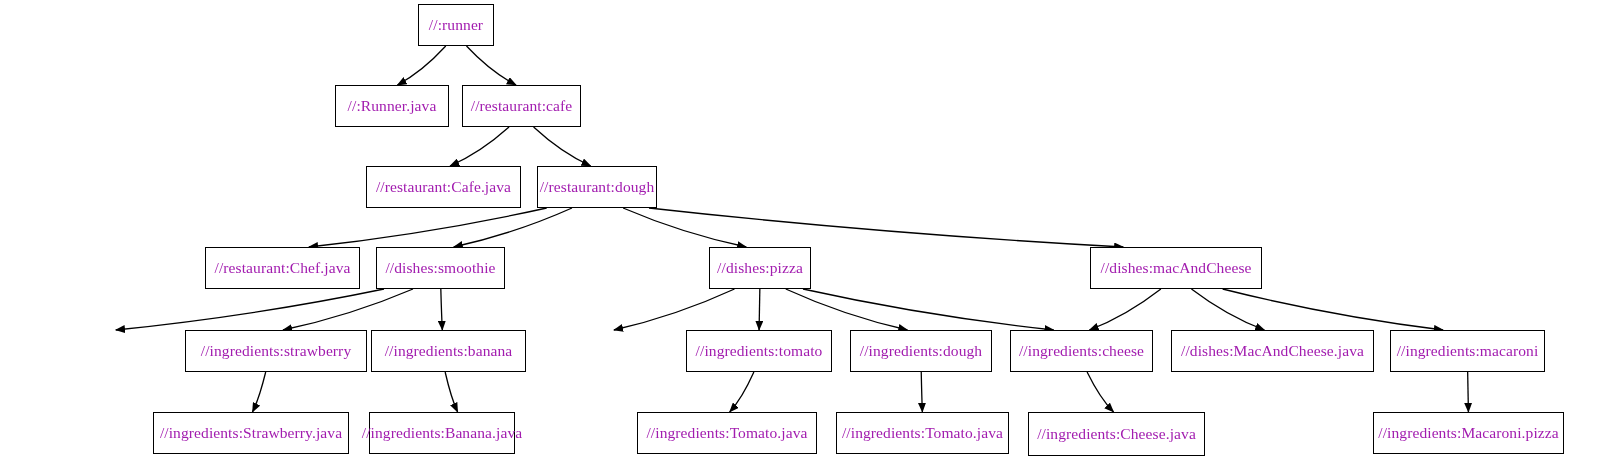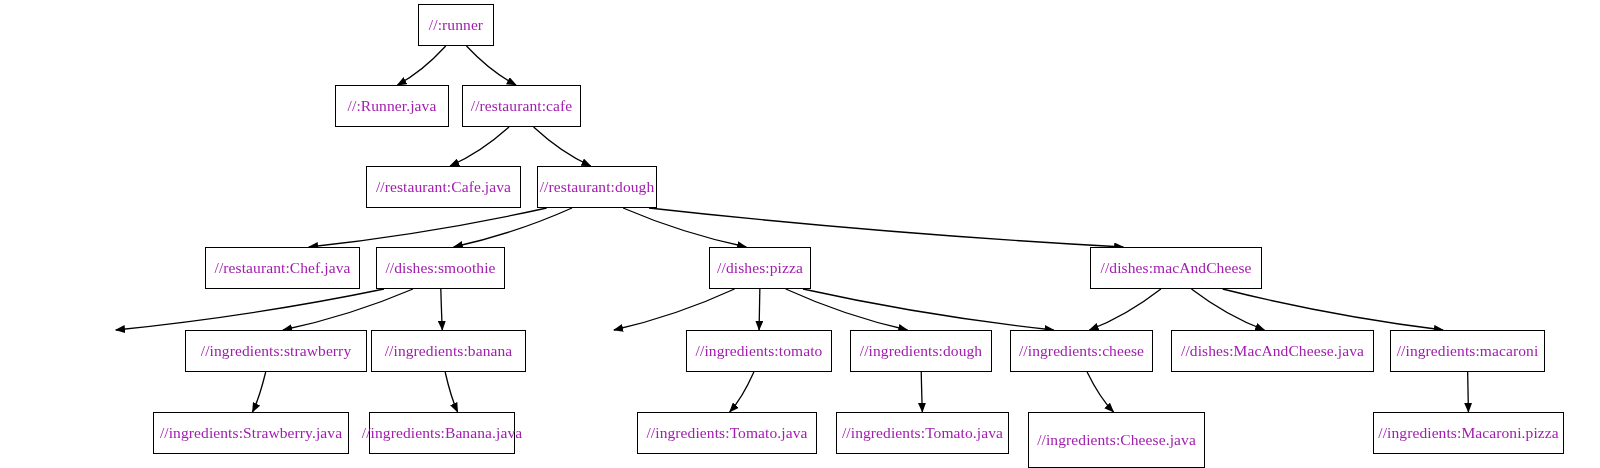--- a/index.html
+++ b/index.html
@@ -138,20 +138,20 @@
       </div>
       <div class="graph-node" style="left: 369px; top: 412px; width: 146px; height: 42px; border-color: rgb(0, 0, 0); background: rgb(255, 255, 255);">
         <span class="node-label">//ingredients:Banana.java</span>
       </div>
       <div class="graph-node" style="left: 637px; top: 412px; width: 180px; height: 42px; border-color: rgb(0, 0, 0); background: rgb(255, 255, 255);">
         <span class="node-label">//ingredients:Tomato.java</span>
       </div>
       <div class="graph-node" style="left: 836px; top: 412px; width: 173px; height: 42px; border-color: rgb(0, 0, 0); background: rgb(255, 255, 255);">
         <span class="node-label">//ingredients:Tomato.java</span>
       </div>
-      <div class="graph-node" style="left: 1028px; top: 412px; width: 177px; height: 56px; border-color: rgb(0, 0, 0); background: rgb(255, 255, 255);">
+      <div class="graph-node" style="left: 1028px; top: 412px; width: 177px; height: 44px; border-color: rgb(0, 0, 0); background: rgb(255, 255, 255);">
         <span class="node-label">//ingredients:Cheese.java</span>
       </div>
       <div class="graph-node" style="left: 1373px; top: 412px; width: 191px; height: 42px; border-color: rgb(0, 0, 0); background: rgb(255, 255, 255);">
         <span class="node-label">//ingredients:Macaroni.pizza</span>
       </div>
     </div>
 </div>
 
 </body></html>

